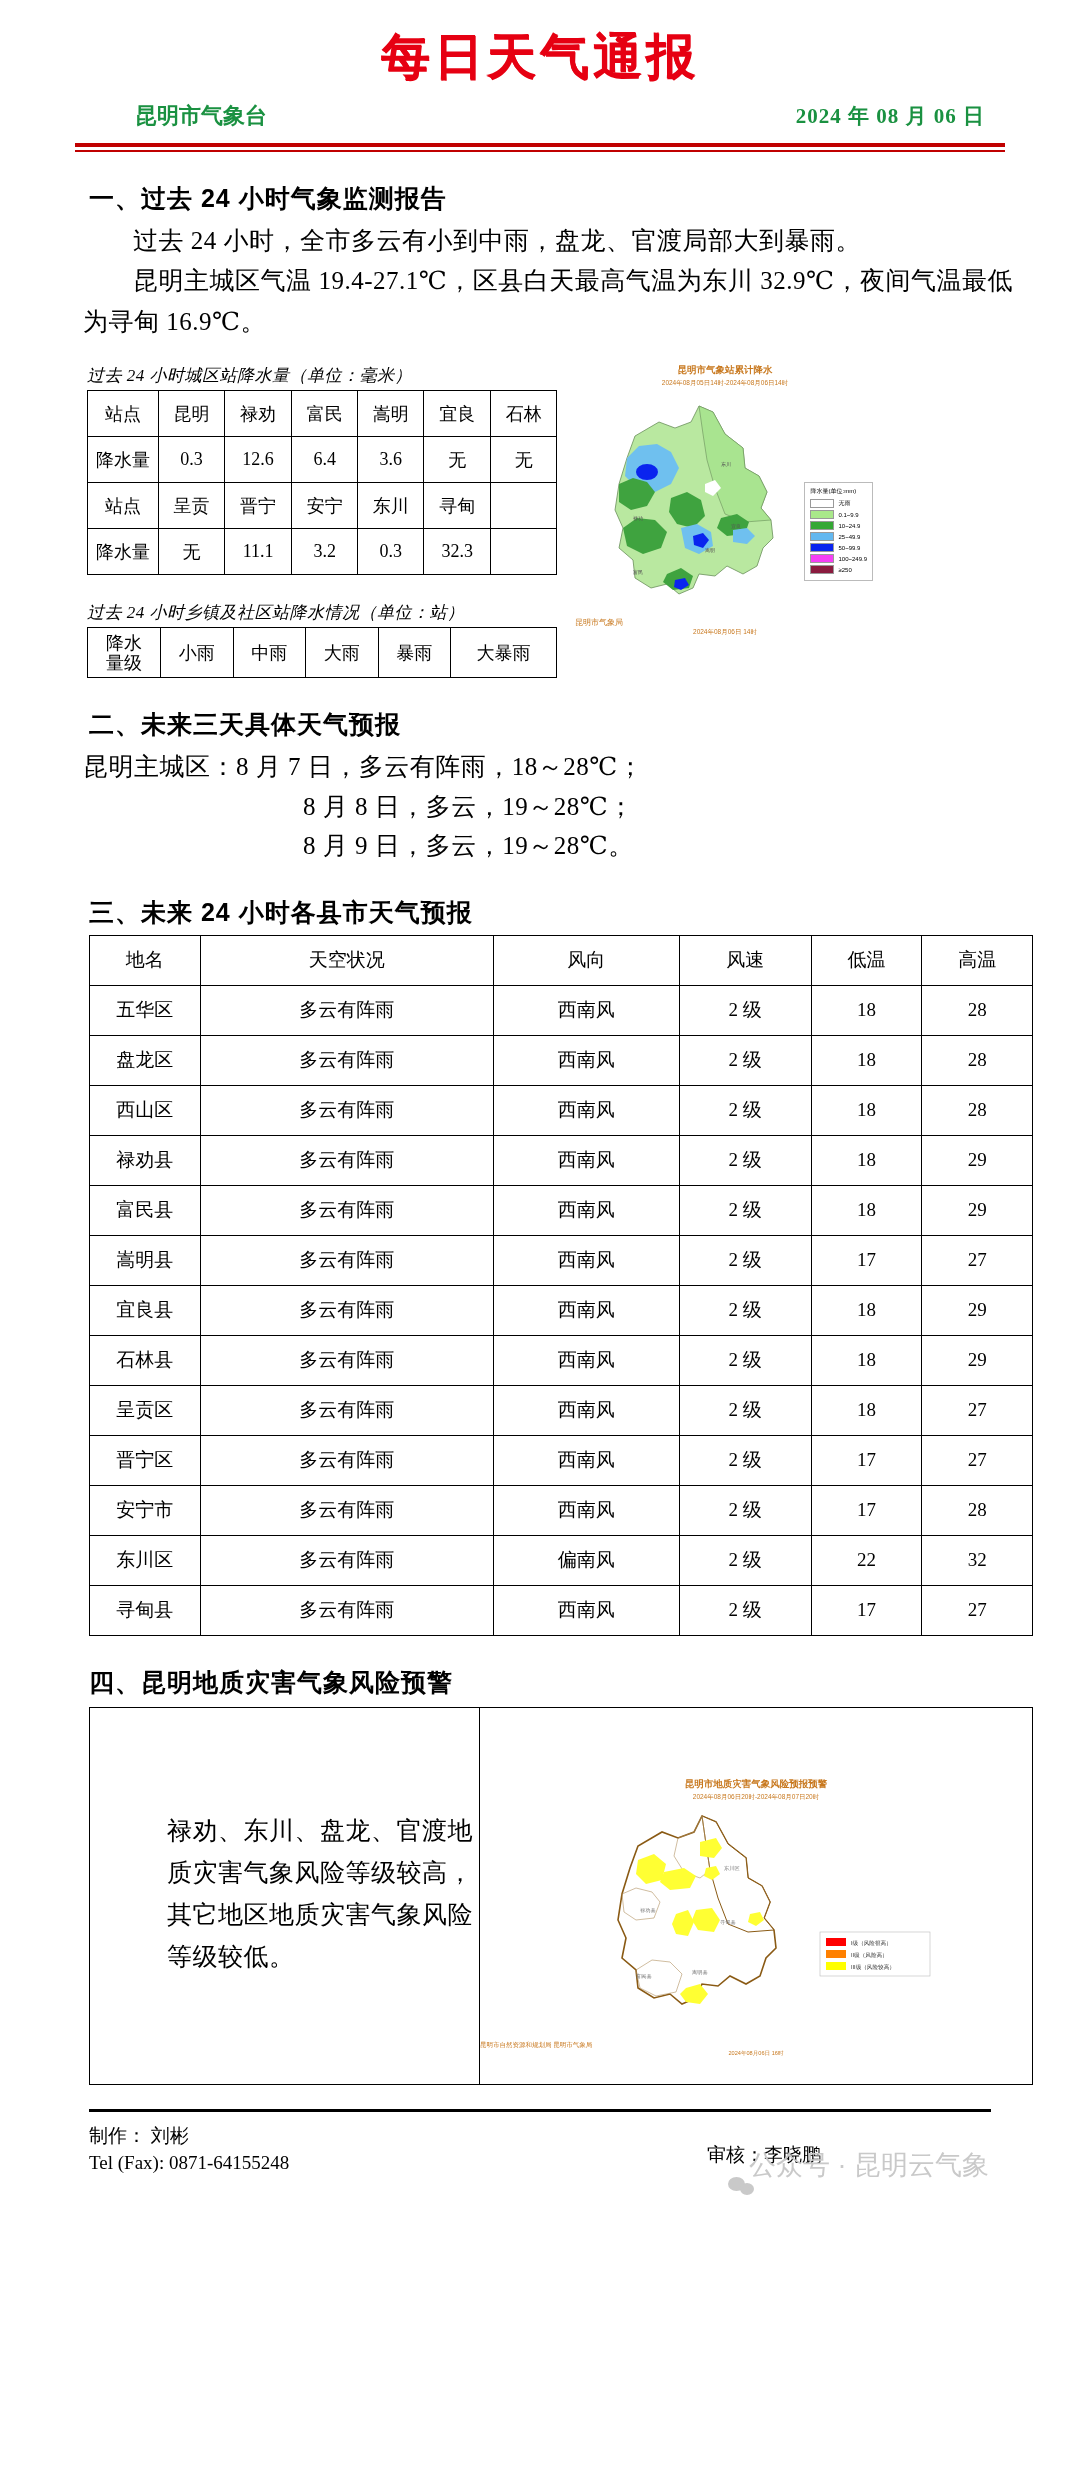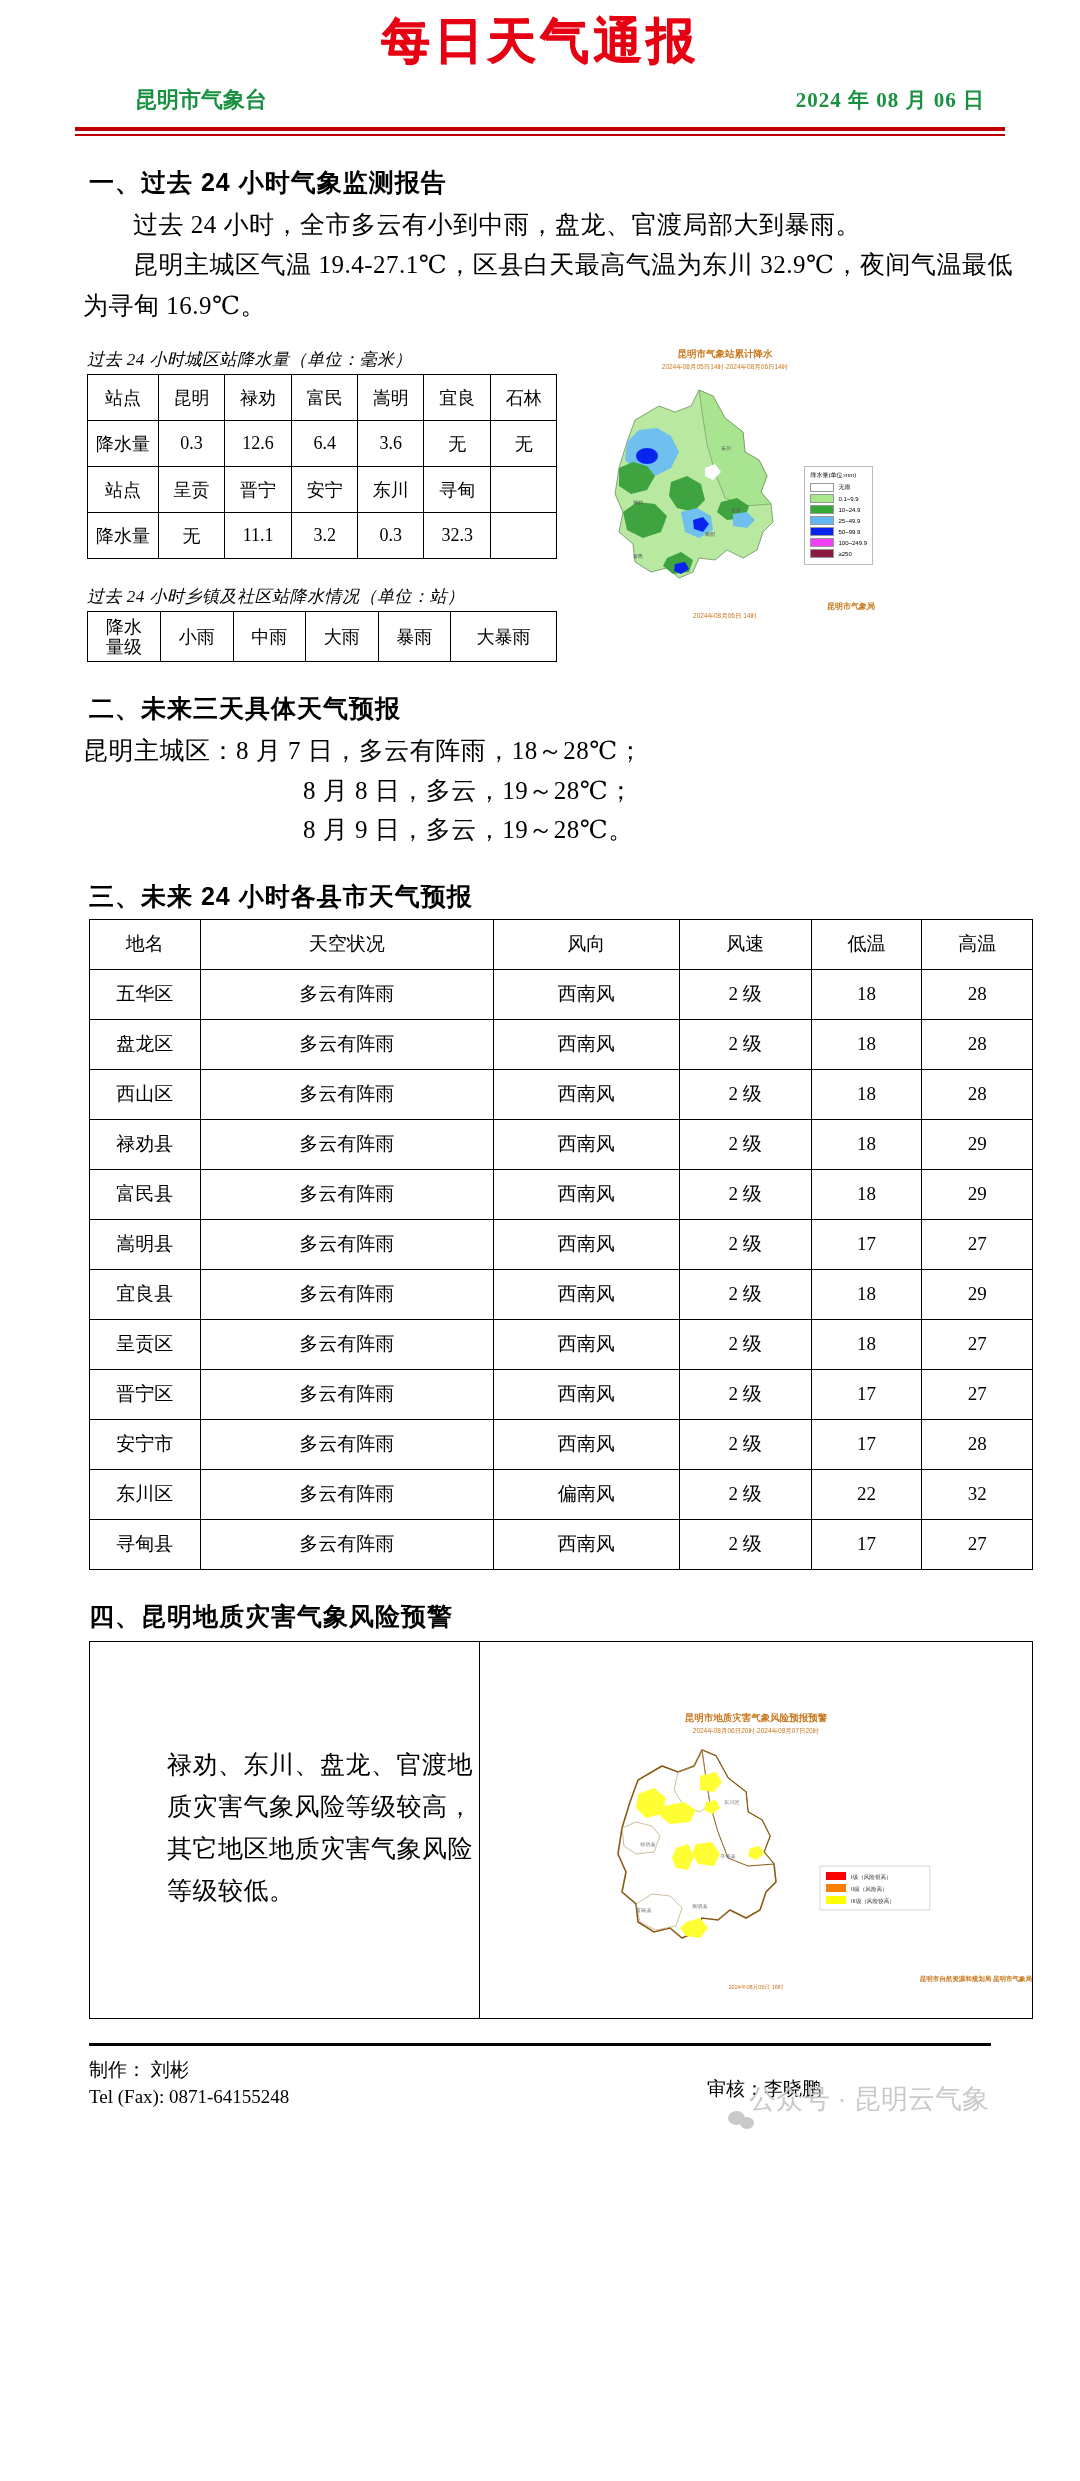--- a/index.html
+++ b/index.html
@@ -1,21 +1,21 @@
 <!DOCTYPE html>
 <html><head>
 <meta charset="utf-8">
 <style>
   html,body{margin:0;padding:0;background:#fff;}
   body{
     width:1080px;height:2481px;position:relative;
     font-family:"Liberation Serif","DejaVu Serif",serif;
     color:#000;overflow:hidden;
   }
-  .page{position:relative;width:1080px;height:2238px;box-sizing:border-box;padding:0 55px;}
+  .page{position:relative;width:1080px;height:2238px;box-sizing:border-box;padding:16px 55px;}
 
   
   .masthead{padding-top:10px;}
   .masthead-title{
     text-align:center;color:#e60012;font-weight:bold;
     font-size:49px;letter-spacing:4px;line-height:1.25;
     font-family:"Liberation Serif","DejaVu Serif",serif;
     text-shadow:0.5px 0.5px 0 #e60012;
   }
   .masthead-sub{
@@ -79,21 +79,21 @@
   }
   .map-title{
     text-align:center;font-size:9.5px;color:#c8781e;font-weight:bold;
     font-family:"Liberation Sans","DejaVu Sans",sans-serif;
   }
   .map-sub{
     text-align:center;font-size:6.5px;color:#c8781e;
     font-family:"Liberation Sans","DejaVu Sans",sans-serif;margin-top:2px;
   }
   .map-foot{
-    text-align:right;font-size:8px;color:#c8781e;font-weight:bold;
+    text-align:left;font-size:8px;color:#c8781e;font-weight:normal;
     font-family:"Liberation Sans","DejaVu Sans",sans-serif;
   }
   .map-foot2{
     text-align:center;font-size:6.5px;color:#c8781e;
     font-family:"Liberation Sans","DejaVu Sans",sans-serif;
   }
   .legend-box{
     position:absolute;right:2px;top:118px;background:#fff;
     border:1px solid #bbb;padding:4px 5px;
   }
@@ -346,20 +346,28 @@
         </tr>
       <tr>
           <td>宜良县</td>
           <td>多云有阵雨</td>
           <td>西南风</td>
           <td>2 级</td>
           <td>18</td>
           <td>29</td>
         </tr>
       <tr>
+          <td>石林县</td>
+          <td>多云有阵雨</td>
+          <td>西南风</td>
+          <td>2 级</td>
+          <td>18</td>
+          <td>29</td>
+        </tr>
+      <tr>
           <td>呈贡区</td>
           <td>多云有阵雨</td>
           <td>西南风</td>
           <td>2 级</td>
           <td>18</td>
           <td>27</td>
         </tr>
       <tr>
           <td>晋宁区</td>
           <td>多云有阵雨</td>

